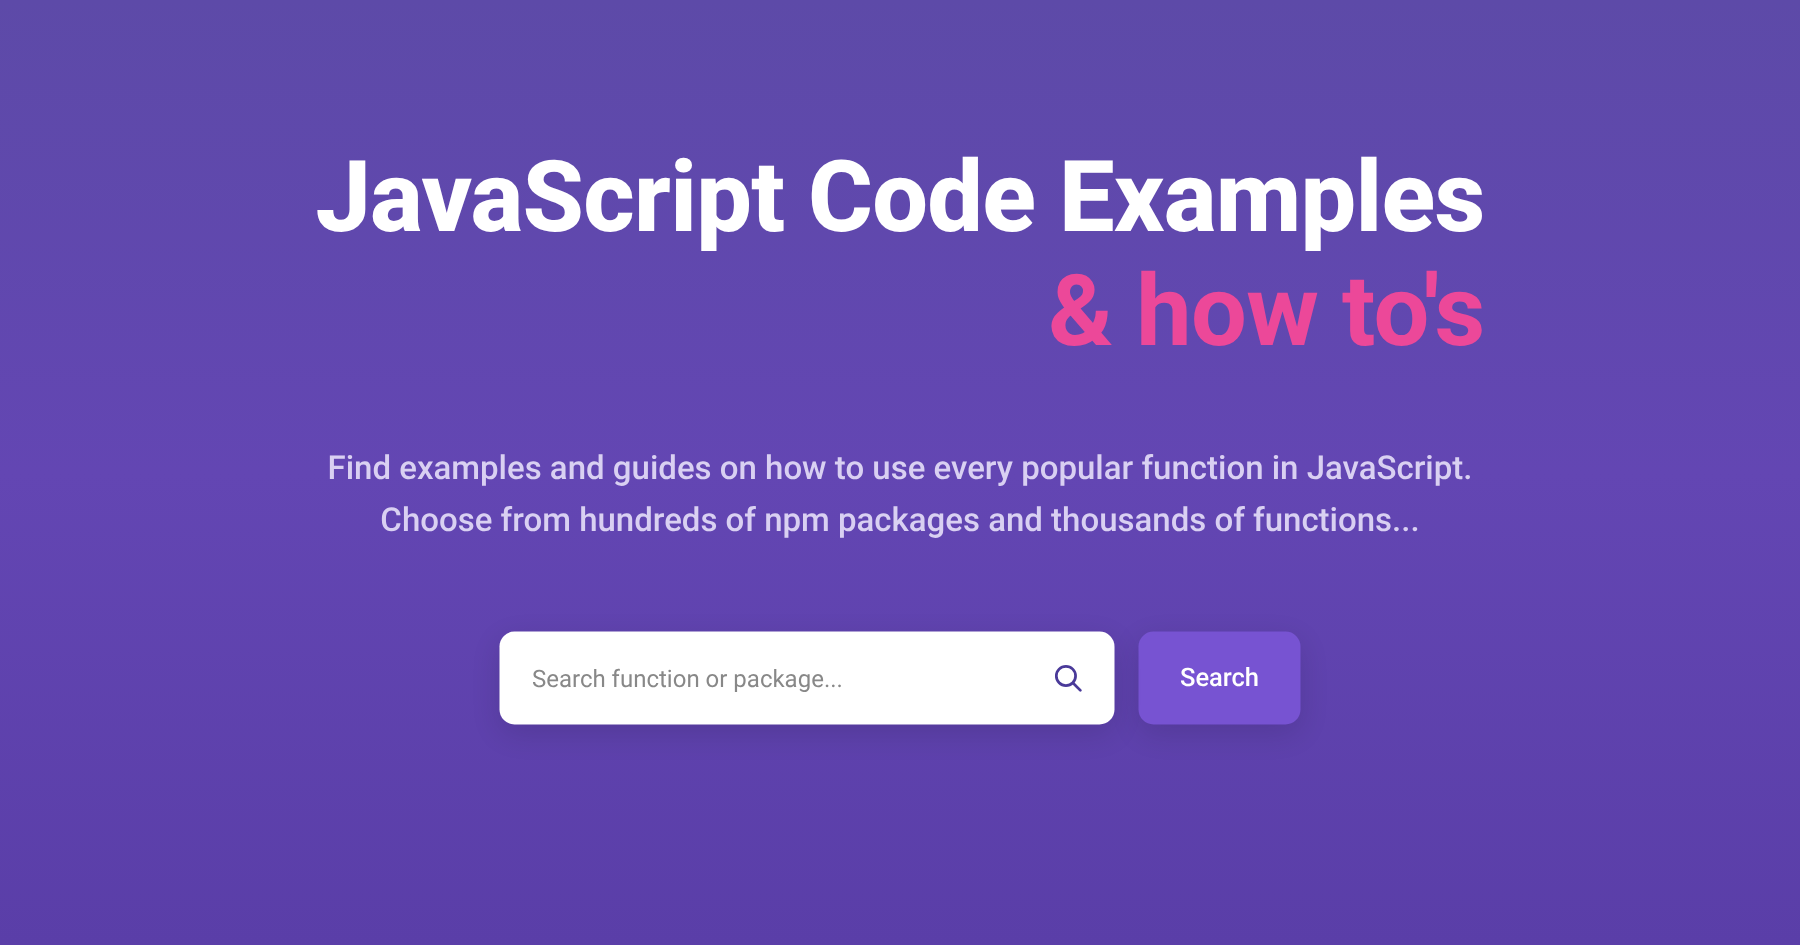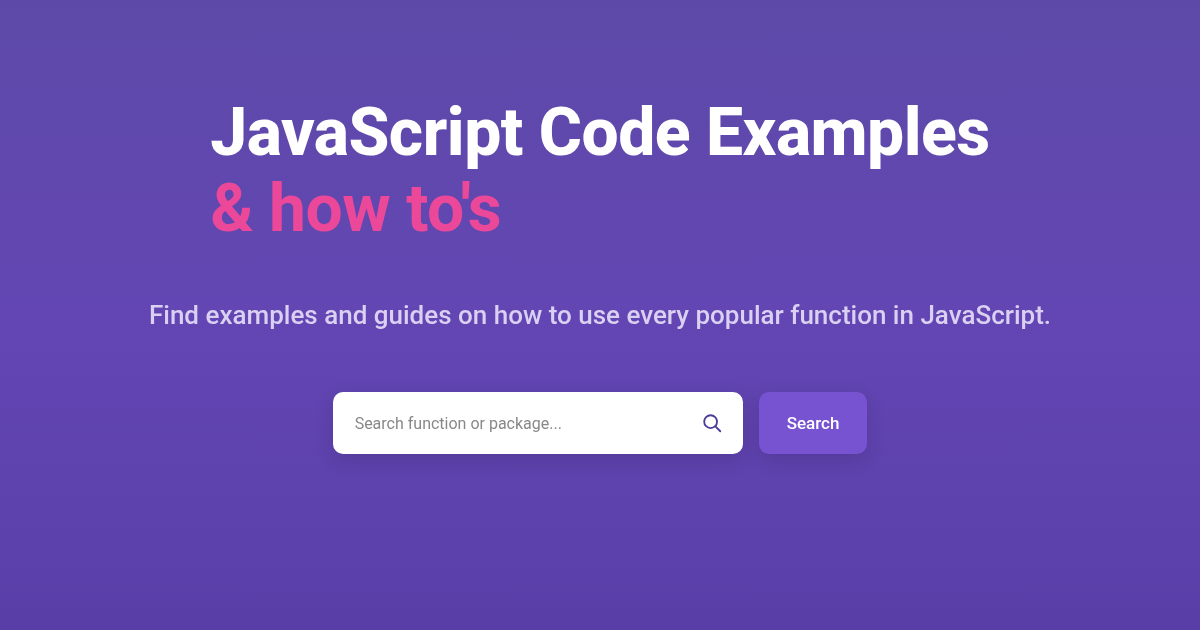--- a/index.html
+++ b/index.html
@@ -13,41 +13,41 @@
       background: linear-gradient(180deg, #5d4aa8 0%, #6346b3 50%, #5a3ea8 100%);
       font-family: -apple-system, BlinkMacSystemFont, "Segoe UI", Roboto, "Poppins", sans-serif;
       display: flex;
       flex-direction: column;
       align-items: center;
       justify-content: flex-start;
       padding-top: 95px;
       overflow: hidden;
     }
     .title-wrap {
-      text-align: left;
+      text-align: right;
       margin-bottom: 48px;
     }
     .title-line1 {
       font-size: 66px;
       font-weight: 800;
       color: #ffffff;
       line-height: 1.15;
       letter-spacing: -0.5px;
     }
     .title-line2 {
       font-size: 66px;
       font-weight: 700;
       color: #ec4899;
       line-height: 1.15;
       letter-spacing: -0.5px;
     }
     .subtitle {
       text-align: center;
       color: #d9d0f2;
-      font-size: 26px;
+      font-size: 22px;
       font-weight: 500;
       line-height: 1.6;
       max-width: 1000px;
       margin-bottom: 56px;
     }
     .search-row {
       display: flex;
       gap: 16px;
       align-items: flex-start;
     }
@@ -97,20 +97,21 @@
 </head>
 <body>
 
 <div class="title-wrap">
   <div class="title-line1">JavaScript Code Examples</div>
   <div class="title-line2">&amp; how to's</div>
 </div>
 
 <div class="subtitle">
   <span>Find examples and guides on how to use every popular function in JavaScript.</span><br>
+  <span>Choose from hundreds of npm packages and thousands of functions...</span>
 </div>
 
 <div class="search-row">
   <div class="search-box">
     <input class="search-input" type="text" placeholder="Search function or package..." style="">
     <span class="search-icon">
       <svg viewBox="0 0 24 24" fill="none" stroke="#4a3a99" stroke-width="2">
         <circle cx="10.5" cy="10.5" r="7"></circle>
         <line x1="16" y1="16" x2="21" y2="21" stroke-linecap="round"></line>
       </svg>

